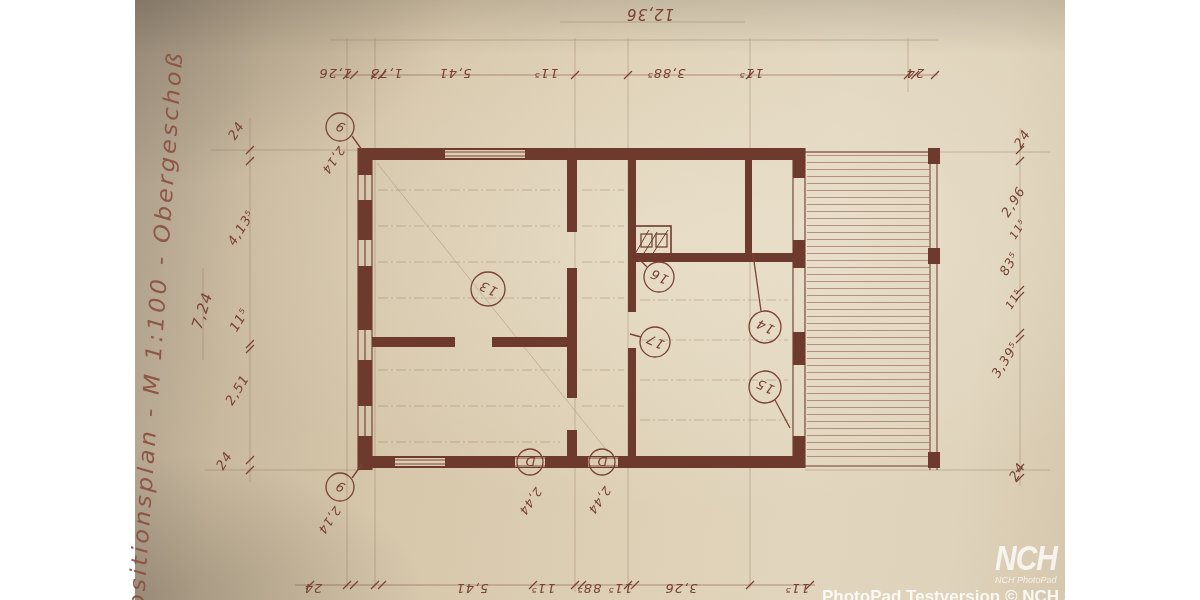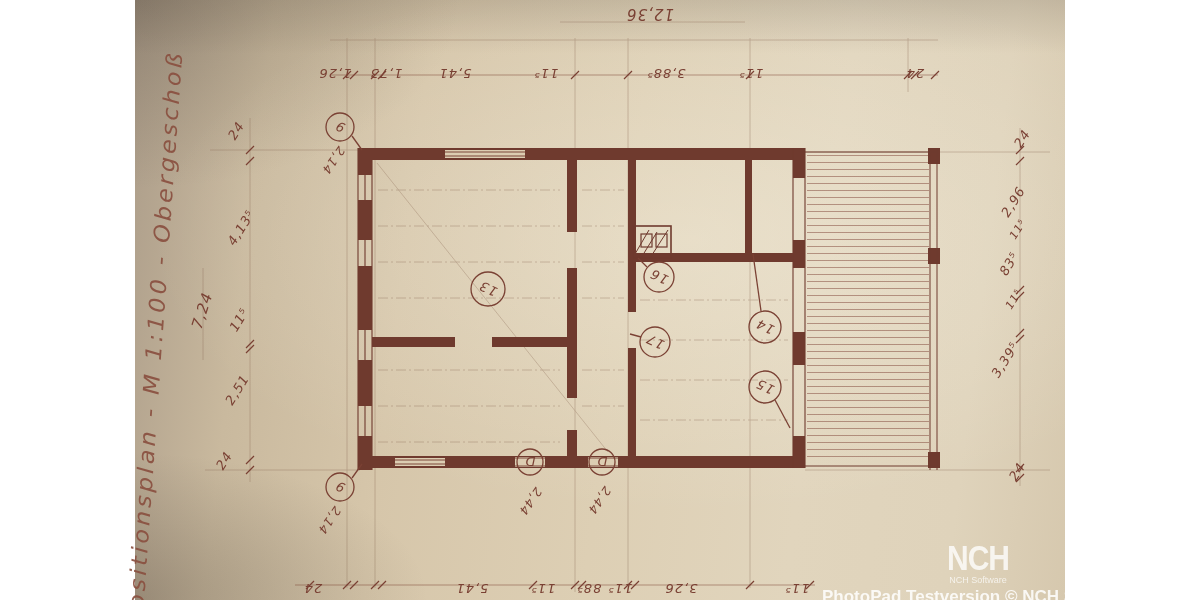--- a/index.html
+++ b/index.html
@@ -14,22 +14,22 @@
       linear-gradient(97deg, #ab9c89 0%, #c9b99e 14%, #d6c6aa 30%, #ddcfb4 52%, #e1d5bd 72%, #dfd3bb 88%, #d6c8ae 100%);
   }
   #deck{position:absolute;left:672px;top:155px;width:122px;height:308px;
     background:repeating-linear-gradient(to bottom,
       rgba(122,60,48,0.48) 0px, rgba(122,60,48,0.48) 1.3px,
       rgba(0,0,0,0) 1.3px, rgba(0,0,0,0) 7px);}
   svg{position:absolute;left:0;top:0;}
   .hand{font-family:"DejaVu Sans",sans-serif;font-style:italic;fill:#7a4134;letter-spacing:1px;}
   .hand-sm{font-size:11px;}
   .title{font-size:22px;letter-spacing:3px;fill:#8a5040;opacity:0.92;}
-  .wm-logo{position:absolute;left:946px;top:543px;width:64px;color:rgba(255,255,255,0.78);
-           text-align:center;line-height:1;}
+  .wm-logo{position:absolute;left:995px;top:543px;width:64px;color:rgba(255,255,255,0.78);
+           text-align:left;line-height:1;font-style:italic;}
   .wm-logo .big{font-weight:bold;font-size:30px;letter-spacing:-1px;transform:scaleY(1.15);
                 display:block;}
   .wm-logo .sub{font-size:9px;color:rgba(255,255,255,0.72);display:block;margin-top:3px;
                 white-space:nowrap;}
   .wm-banner{position:absolute;left:822px;top:590px;height:10px;overflow:hidden;
              font-weight:bold;font-size:17px;line-height:14px;color:rgba(255,255,255,0.85);
              white-space:nowrap;}
 </style>
 </head>
 <body>
@@ -191,16 +191,16 @@
       <text class="hand" x="326" y="518" transform="rotate(125 326 518)">2,14</text>
       <text class="hand" x="527" y="499" transform="rotate(125 527 499)">2,44</text>
       <text class="hand" x="596" y="498" transform="rotate(125 596 498)">2,44</text>
     </g>
 
     <text class="hand title" text-anchor="middle" textLength="560" lengthAdjust="spacingAndGlyphs" transform="translate(163 330) rotate(-86)">ositionsplan - M 1:100 - Obergeschoß</text>
   </svg>
 
   <div class="wm-logo">
     <span class="big">NCH</span>
-    <span class="sub">NCH Software</span>
+    <span class="sub">NCH PhotoPad</span>
   </div>
   <div class="wm-banner">PhotoPad Testversion © NCH Software</div>
 </div>
 
 </body></html>

